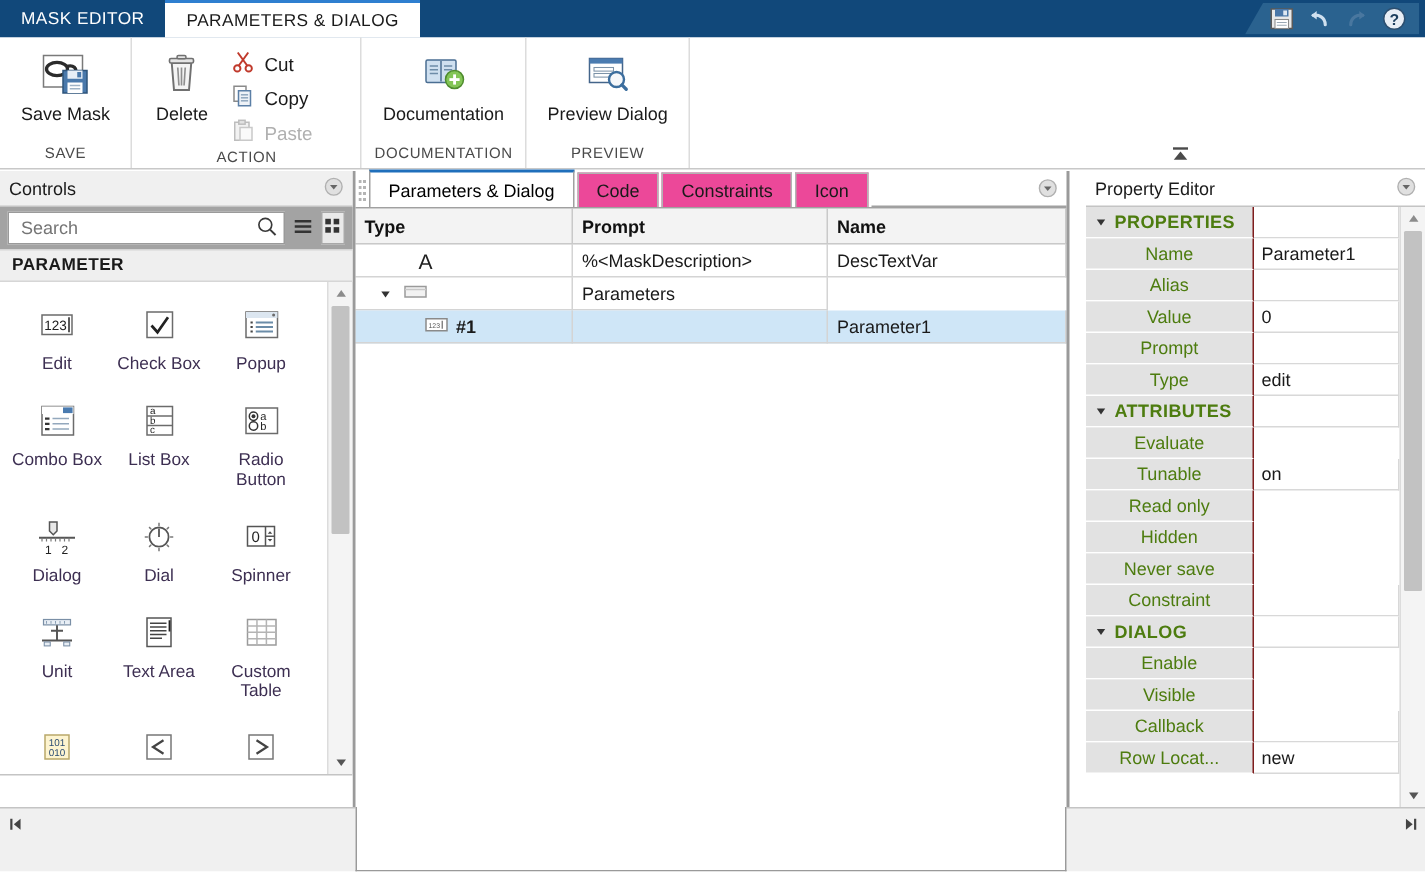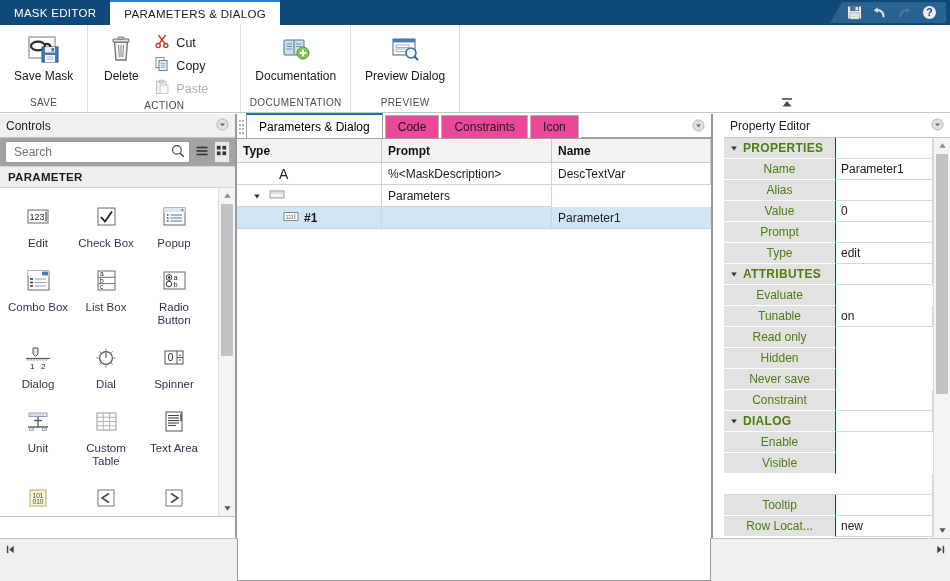--- a/index.html
+++ b/index.html
@@ -604,48 +604,48 @@
               <rect x="7.5" y="19" width="4" height="2.6" fill="#e8eef5" stroke="#7a8fa6" stroke-width=".7"></rect>
               <rect x="20.5" y="19" width="4" height="2.6" fill="#e8eef5" stroke="#7a8fa6" stroke-width=".7"></rect>
             </svg>
           </span>
           <span class="plbl">Unit</span>
         </div>
 
         <div class="pitem">
           <span class="picon">
             <svg viewBox="0 0 32 26" width="32" height="26">
-              <rect x="7" y="4" width="19" height="17" fill="#ffffff" stroke="#9a9a9a"></rect>
-              <g stroke="#b4b4b4">
-                <line x1="13.3" y1="4" x2="13.3" y2="21"></line>
-                <line x1="19.6" y1="4" x2="19.6" y2="21"></line>
-                <line x1="7" y1="8.25" x2="26" y2="8.25"></line>
-                <line x1="7" y1="12.5" x2="26" y2="12.5"></line>
-                <line x1="7" y1="16.75" x2="26" y2="16.75"></line>
-              </g>
-            </svg>
-          </span>
-          <span class="plbl">Custom Table</span>
-        </div>
-
-        <div class="pitem">
-          <span class="picon">
-            <svg viewBox="0 0 32 26" width="32" height="26">
               <rect x="8" y="3" width="16" height="19" fill="#ffffff" stroke="#555"></rect>
               <g stroke="#444" stroke-width="1.1">
                 <line x1="10" y1="6.5" x2="21" y2="6.5"></line>
                 <line x1="10" y1="9" x2="21" y2="9"></line>
                 <line x1="10" y1="11.5" x2="21" y2="11.5"></line>
                 <line x1="10" y1="14" x2="21" y2="14"></line>
                 <line x1="10" y1="16.5" x2="18" y2="16.5"></line>
               </g>
               <line x1="23" y1="4.5" x2="23" y2="12" stroke="#222" stroke-width="1.2"></line>
             </svg>
           </span>
           <span class="plbl">Text Area</span>
+        </div>
+
+        <div class="pitem">
+          <span class="picon">
+            <svg viewBox="0 0 32 26" width="32" height="26">
+              <rect x="7" y="4" width="19" height="17" fill="#ffffff" stroke="#9a9a9a"></rect>
+              <g stroke="#b4b4b4">
+                <line x1="13.3" y1="4" x2="13.3" y2="21"></line>
+                <line x1="19.6" y1="4" x2="19.6" y2="21"></line>
+                <line x1="7" y1="8.25" x2="26" y2="8.25"></line>
+                <line x1="7" y1="12.5" x2="26" y2="12.5"></line>
+                <line x1="7" y1="16.75" x2="26" y2="16.75"></line>
+              </g>
+            </svg>
+          </span>
+          <span class="plbl">Custom Table</span>
         </div>
 
         <div class="pitem">
           <span class="picon">
             <svg viewBox="0 0 32 26" width="32" height="26">
               <rect x="8" y="4" width="16" height="16" fill="#fdf4d0" stroke="#b9a86a"></rect>
               <text x="16" y="11.6" font-size="6.6" font-family="Liberation Sans, sans-serif" text-anchor="middle" fill="#2b4c73">101</text>
               <text x="16" y="18" font-size="6.6" font-family="Liberation Sans, sans-serif" text-anchor="middle" fill="#2b4c73">010</text>
             </svg>
           </span>
@@ -873,24 +873,21 @@
         </div>
         <div class="prow">
           <div class="k lbl">Enable</div>
 
         </div>
         <div class="prow">
           <div class="k lbl">Visible</div>
 
         </div>
         <div class="prow">
-          <div class="v"></div>
-        </div>
-        <div class="prow">
-          <div class="k lbl">Tooltip</div>
+          <div class="k lbl">Callback</div>
           <div class="v"></div>
         </div>
 
         <div class="prow">
           <div class="k lbl">Row Locat...</div>
           <div class="v">new</div>
         </div>
 
       </div>
 

